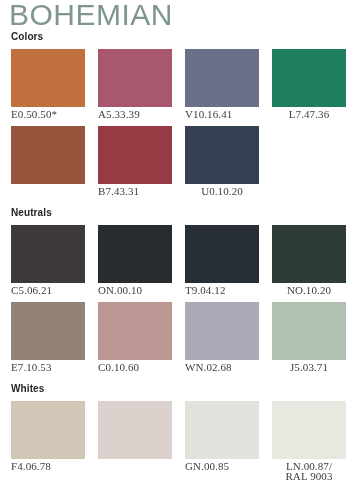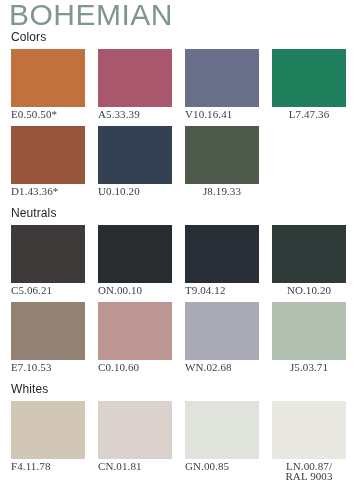--- a/index.html
+++ b/index.html
@@ -45,23 +45,23 @@
     top: 30px;
     width: 356px;
   }
 
   .section {
     padding: 0;
     margin: 0;
   }
 
   .section-heading {
-    font-size: 12px;
+    font-size: 10px;
     line-height: 14px;
-    font-weight: normal;
+    font-weight: bold;
     color: #222629;
     padding-left: 11px;
     margin: 0 0 5px 0;
     letter-spacing: 0.1px;
   }
 
   .swatch-row {
     display: flex;
     gap: 0;
     padding: 0 11px 0 11px;
@@ -127,29 +127,28 @@
             <div class="swatch-label">V10.16.41</div>
           </div>
           <div class="swatch-cell">
             <div class="swatch-chip" style="background: rgb(31, 127, 92);"></div>
             <div class="swatch-label">L7.47.36</div>
           </div>
         </div>
         <div class="swatch-row">
           <div class="swatch-cell">
             <div class="swatch-chip" style="background: rgb(150, 85, 60);"></div>
-            <div class="swatch-label">D1.43.36*</div>
+          </div>
+          <div class="swatch-cell">
+            <div class="swatch-chip" style="background: rgb(150, 59, 68);"></div>
+            <div class="swatch-label">B7.43.31</div>
           </div>
           <div class="swatch-cell">
             <div class="swatch-chip" style="background: rgb(51, 65, 82);"></div>
             <div class="swatch-label">U0.10.20</div>
-          </div>
-          <div class="swatch-cell">
-            <div class="swatch-chip" style="background: rgb(79, 91, 74);"></div>
-            <div class="swatch-label">J8.19.33</div>
           </div>
         </div>
       </div>
       <div class="section">
         <div class="section-heading">Neutrals</div>
         <div class="swatch-row">
           <div class="swatch-cell">
             <div class="swatch-chip" style="background: rgb(62, 58, 57);"></div>
             <div class="swatch-label">C5.06.21</div>
           </div>
@@ -183,25 +182,24 @@
             <div class="swatch-chip" style="background: rgb(177, 192, 177);"></div>
             <div class="swatch-label">J5.03.71</div>
           </div>
         </div>
       </div>
       <div class="section">
         <div class="section-heading">Whites</div>
         <div class="swatch-row">
           <div class="swatch-cell">
             <div class="swatch-chip" style="background: rgb(210, 199, 182);"></div>
-            <div class="swatch-label">F4.11.78</div>
+            <div class="swatch-label">F4.06.78</div>
           </div>
           <div class="swatch-cell">
             <div class="swatch-chip" style="background: rgb(219, 210, 206);"></div>
-            <div class="swatch-label">CN.01.81</div>
           </div>
           <div class="swatch-cell">
             <div class="swatch-chip" style="background: rgb(224, 226, 220);"></div>
             <div class="swatch-label">GN.00.85</div>
           </div>
           <div class="swatch-cell">
             <div class="swatch-chip" style="background: rgb(232, 232, 225);"></div>
             <div class="swatch-label">LN.00.87/
 RAL 9003</div>
           </div>

